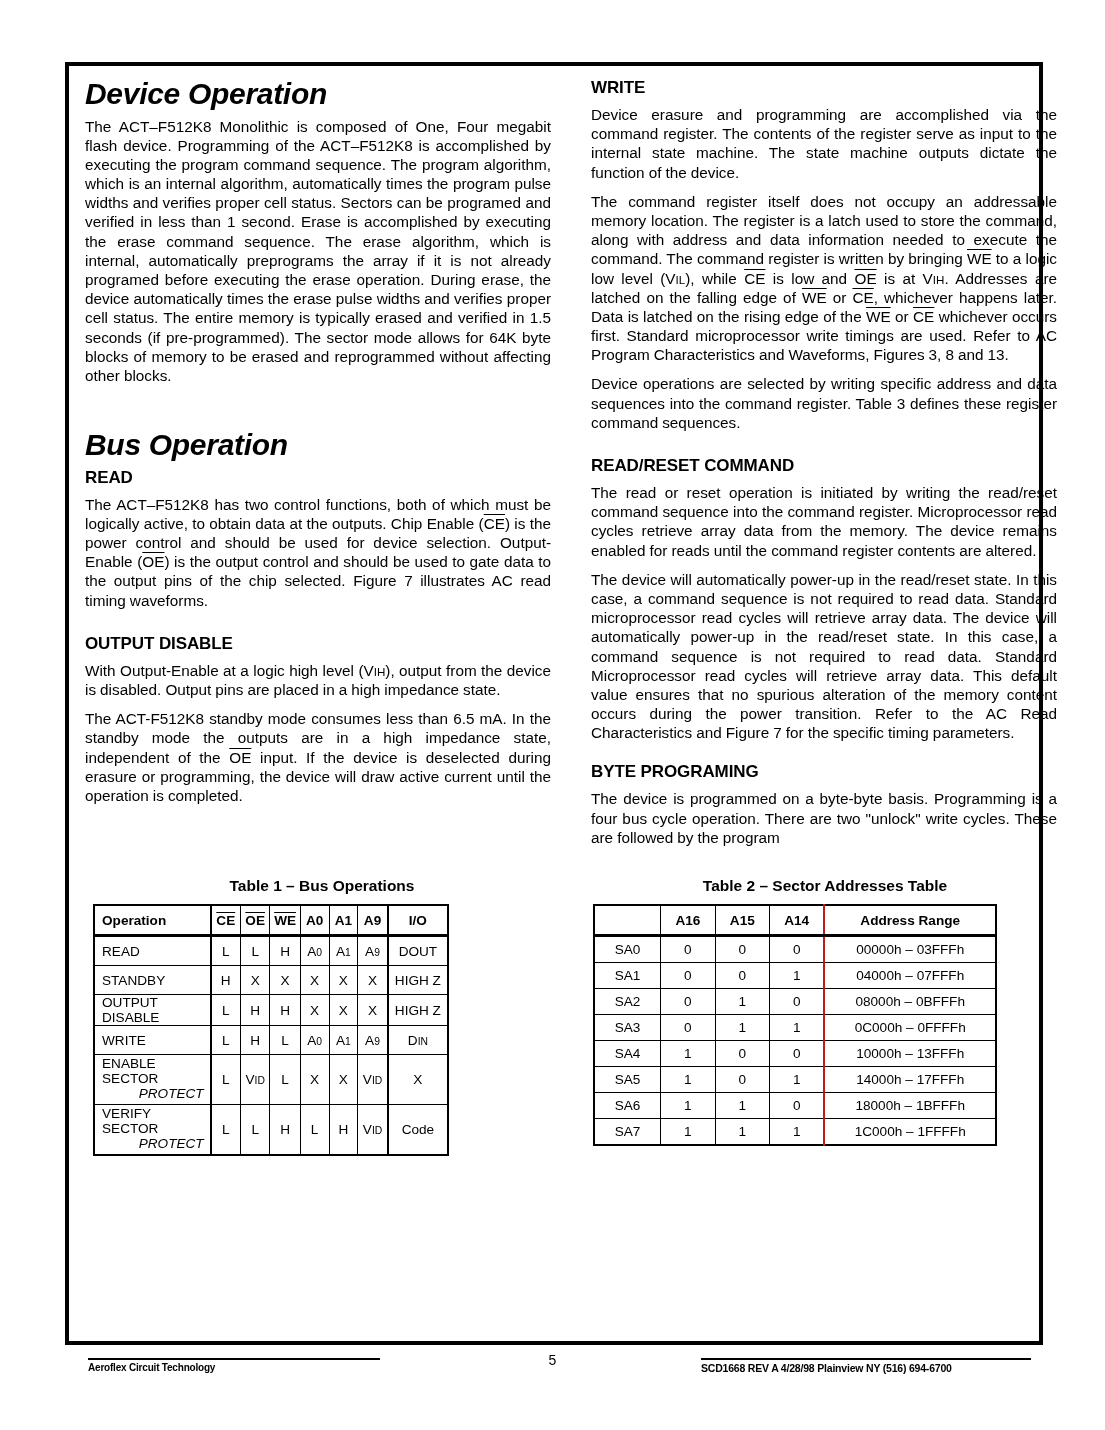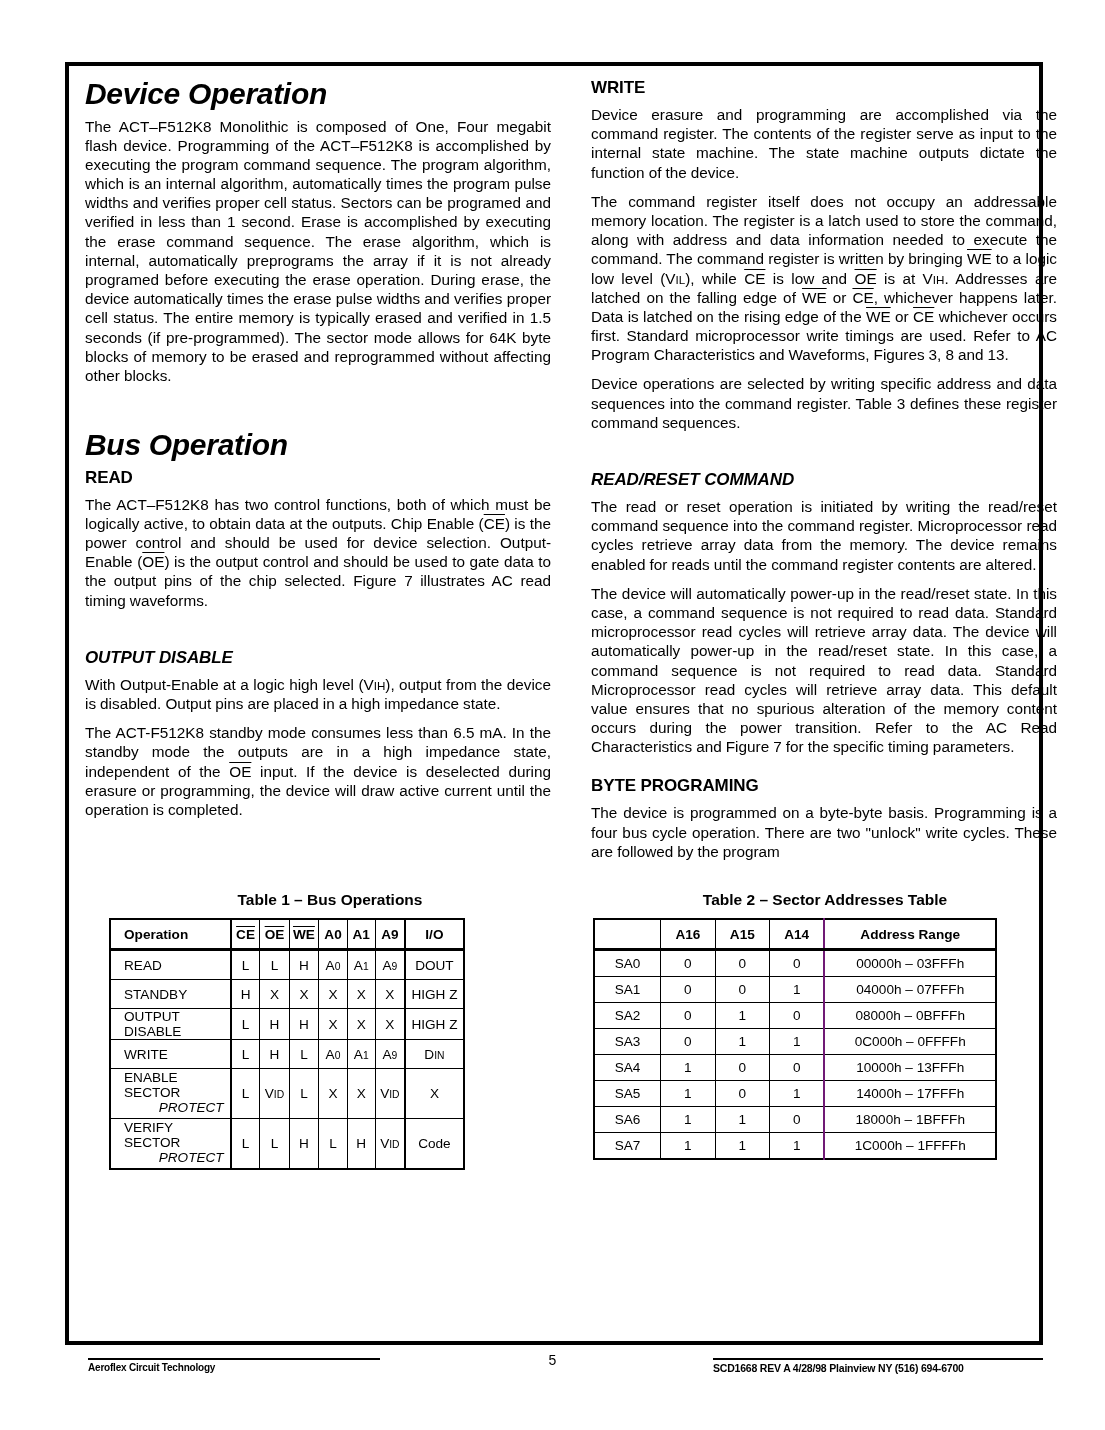--- a/index.html
+++ b/index.html
@@ -55,21 +55,21 @@
     line-height: 1.05;
   }
   h1.section-title.spaced-top { margin-top: 44px; }
 
   h2.sub-title {
     font-size: 17px;
     font-weight: bold;
     margin: 0 0 7px 0;
     letter-spacing: -0.1px;
   }
-  h2.sub-title.gap { margin-top: 38px; font-style: italic; }
+  h2.sub-title.gap { margin-top: 24px; }
   h2.sub-title.gap-sm { margin-top: 20px; }
 
   p.body {
     font-size: 15.3px;
     line-height: 1.255;
     text-align: justify;
     margin: 0 0 10px 0;
     word-spacing: -0.2px;
   }
   p.body:last-child { margin-bottom: 0; }
@@ -103,29 +103,29 @@
     text-align: center;
     vertical-align: middle;
     font-weight: normal;
   }
   table.dt .hdrrow td {
     font-weight: bold;
     border-bottom: 3px solid #000;
   }
 
   
-  #table1-wrap { margin-left: 24px; }
+  #table1-wrap { margin-left: 8px; }
   table#table1 {
     width: 356px;
     border: 2px solid #000;
   }
   table#table1 td { height: 28px; }
   table#table1 td.op {
     text-align: left;
-    padding-left: 13px;
+    padding-left: 7px;
     padding-right: 4px;
     width: 122px;
     border-right: 2px solid #000;
   }
   table#table1 td.op.two-line {
     line-height: 1.1;
     padding-top: 2px;
     padding-bottom: 2px;
   }
   table#table1 td.op .l2 {
@@ -141,21 +141,21 @@
 
   
   #table2-wrap { margin-left: 2px; }
   table#table2 {
     width: 404px;
     border: 2px solid #000;
   }
   table#table2 td { height: 25px; }
   table#table2 td.sa { width: 66px; }
   table#table2 td.bit { width: 54px; }
-  table#table2 td.bit.last { border-right: 2px solid #701a75; }
+  table#table2 td.bit.last { border-right: 2px solid #b91c1c; }
   table#table2 td.rng { width: 172px; }
   table#table2 .hdrrow td { height: 28px; }
 
   
   #footer {
     position: absolute;
     left: 0;
     top: 1352px;
     width: 1105px;
     height: 40px;
@@ -179,21 +179,21 @@
   .f-center {
     position: absolute;
     left: 0;
     top: 0px;
     width: 1105px;
     text-align: center;
     font-size: 14px;
   }
   .f-right {
     position: absolute;
-    right: 62px;
+    right: 74px;
     top: 6px;
     width: 330px;
     text-align: left;
   }
   .f-right .rule {
     border-top: 2px solid #000;
     width: 330px;
     margin-bottom: 2px;
   }
   .f-right .txt {

